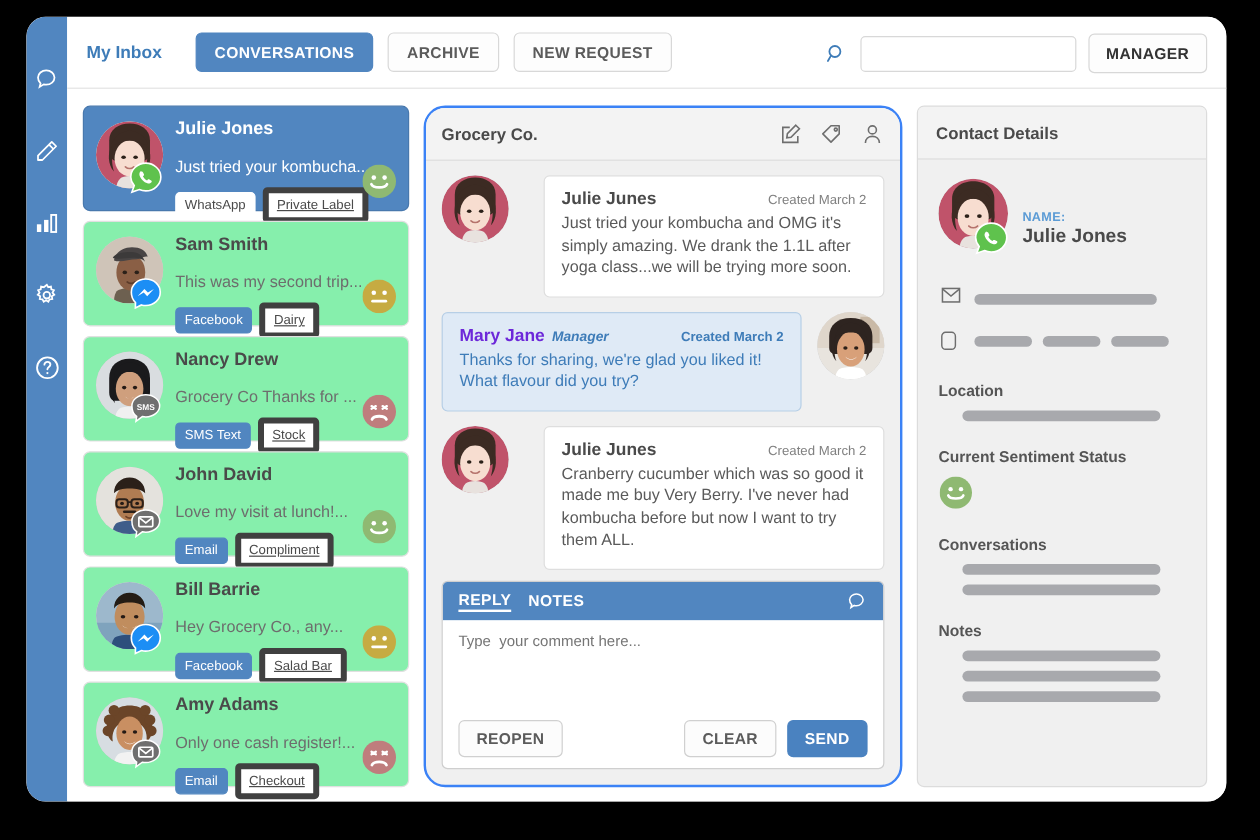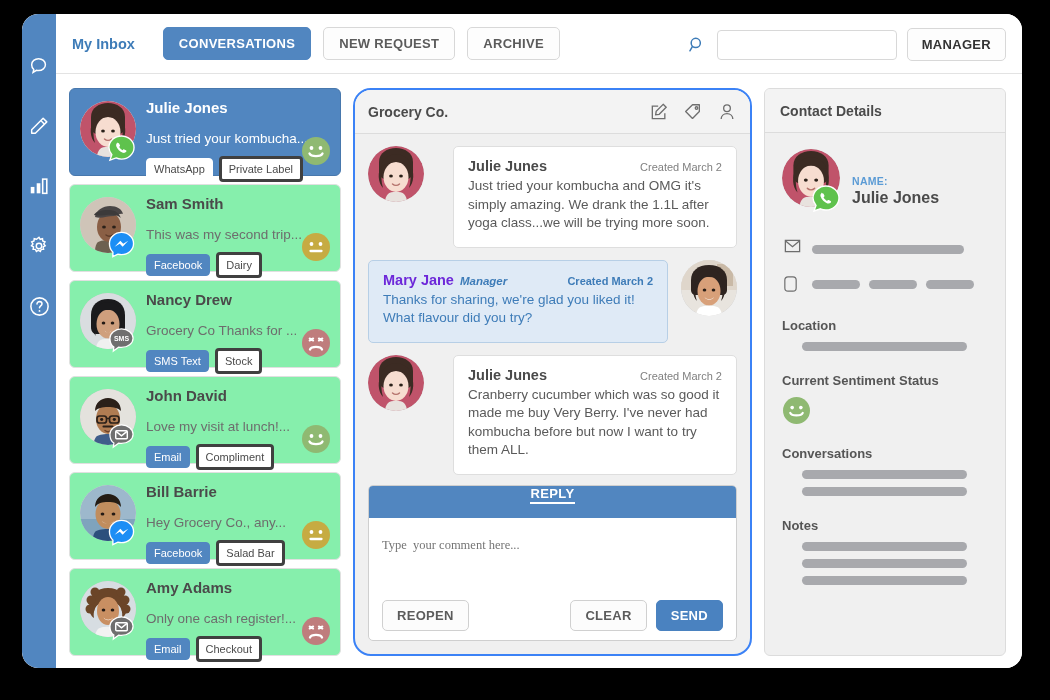--- a/index.html
+++ b/index.html
@@ -204,21 +204,22 @@
     border: 1px solid #5186c0;
   }
   .conv-item.selected .tag.chan {
     background: #ffffff;
     color: #4a4a4a;
     border-color: #ffffff;
   }
   .tag.topic {
     background: #ffffff;
     color: #4a4a4a;
-    border: 3px solid #404040;
+    border: 5px solid #404040;
+    text-decoration: underline;
   }
   .mood {
     position: absolute;
     right: 10px; bottom: 10px;
     width: 28px; height: 28px;
     border-radius: 50%;
   }
 
   
   .center-panel {
@@ -319,43 +320,42 @@
     background: #ffffff;
     overflow: hidden;
   }
   .reply-tabs {
     height: 32px;
     background: #5186c0;
     display: flex;
     align-items: center;
     padding: 0 13px;
     gap: 14px;
-    flex-direction: column;
   }
   .reply-tab {
     font-size: 13px;
     font-weight: bold;
     letter-spacing: 0.4px;
     color: #ffffff;
     cursor: pointer;
     padding-bottom: 1px;
   }
   .reply-tab.active { border-bottom: 2px solid #ffffff; }
   .reply-bubble-icon { margin-left: auto; width: 18px; height: 18px; cursor: pointer; }
   .reply-area {
     height: 74px;
-    padding: 20px 13px;
+    padding: 10px 13px;
     font-size: 12.5px;
     color: #8a8a8a;
     background: #ffffff;
     border: none;
     outline: none;
     width: 100%;
     resize: none;
-    font-family: Liberation Serif, serif;
+    font-family: Liberation Sans, sans-serif;
   }
   .reply-actions {
     height: 44px;
     display: flex;
     align-items: center;
     padding: 0 13px 6px 13px;
   }
   .btn {
     font-size: 13px;
     font-weight: bold;
@@ -483,22 +483,22 @@
         <circle cx="12" cy="16.6" r="0.95" fill="#ffffff" stroke="none"></circle>
       </svg>
     </div>
   </div>
 
   <div class="workspace">
 
     <div class="topbar">
       <div class="my-inbox">My Inbox</div>
       <div class="tab-btn active">CONVERSATIONS</div>
+      <div class="tab-btn">ARCHIVE</div>
       <div class="tab-btn">NEW REQUEST</div>
-      <div class="tab-btn">ARCHIVE</div>
 
       <div class="topbar-right">
         <span class="search-icon">
           <svg viewBox="0 0 24 24" width="20" height="20" fill="none" stroke="#3e7cb8" stroke-width="1.8" stroke-linecap="round">
             <circle cx="10.5" cy="9.5" r="5.5"></circle>
             <path d="M6.6 13.6L3.5 19"></path>
           </svg>
         </span>
         <input class="search-input" type="text" placeholder="" style="">
         <div class="manager-btn">MANAGER</div>

